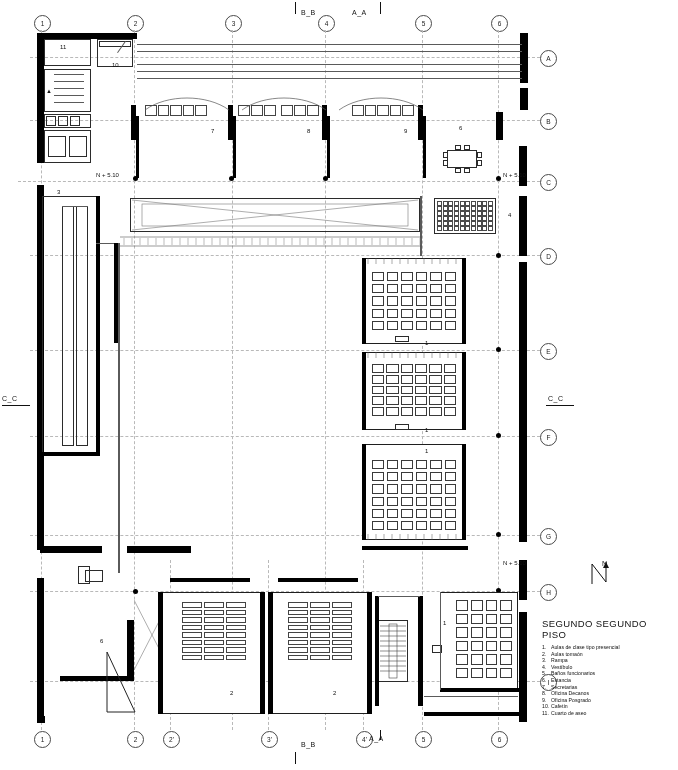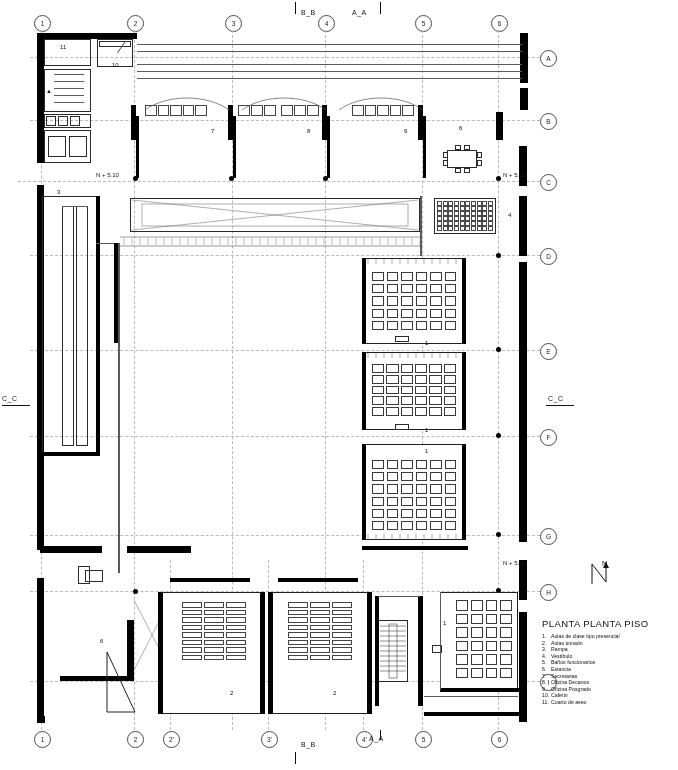--- a/index.html
+++ b/index.html
@@ -662,21 +662,21 @@
 
   <div class="northwrap">
     <svg width="28" height="26" viewBox="0 0 28 26">
       <path d="M6,24 L6,4 L20,22 L20,2" fill="none" stroke="#111" stroke-width="1"></path>
       <path d="M20,2 L17,8 L23,8 Z" fill="#111"></path>
     </svg>
   </div>
   <div class="lbl7" style="left:602px;top:560px;">N</div>
 
   <div id="legend">
-    <div class="title">PLANTA PLANTA PISO</div>
+    <div class="title">SEGUNDO SEGUNDO PISO</div>
     <ol>
       <li><span class="n">1.</span><span>Aulas de clase tipo presencial</span></li>
       <li><span class="n">2.</span><span>Aulas tomaón</span></li>
       <li><span class="n">3.</span><span>Rampa</span></li>
       <li><span class="n">4.</span><span>Vestíbulo</span></li>
       <li><span class="n">5.</span><span>Baños funcionarios</span></li>
       <li><span class="n">6.</span><span>Estancia</span></li>
       <li><span class="n">7.</span><span>Secretarias</span></li>
       <li><span class="n">8.</span><span>Oficina Decanos</span></li>
       <li><span class="n">9.</span><span>Oficina Posgrado</span></li>

